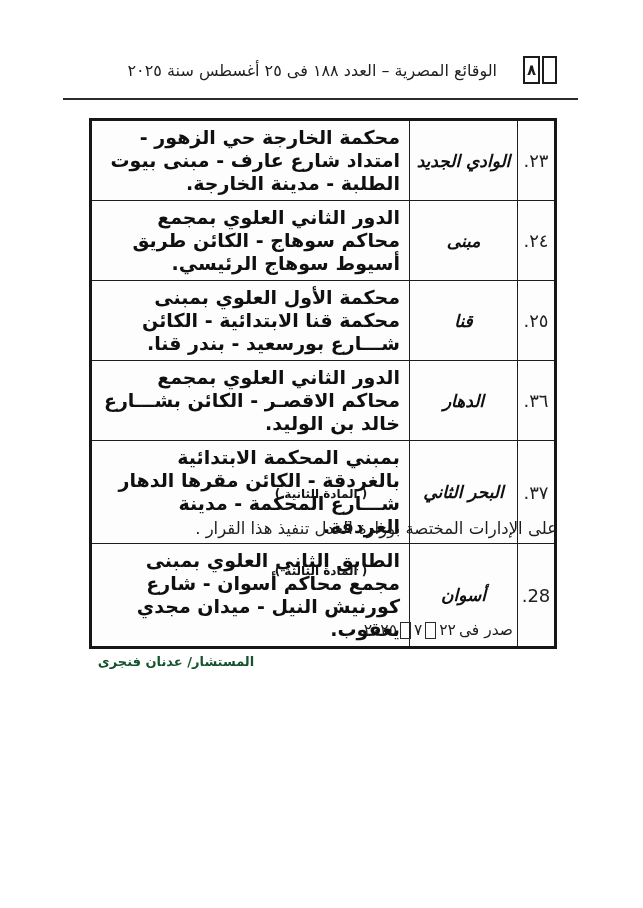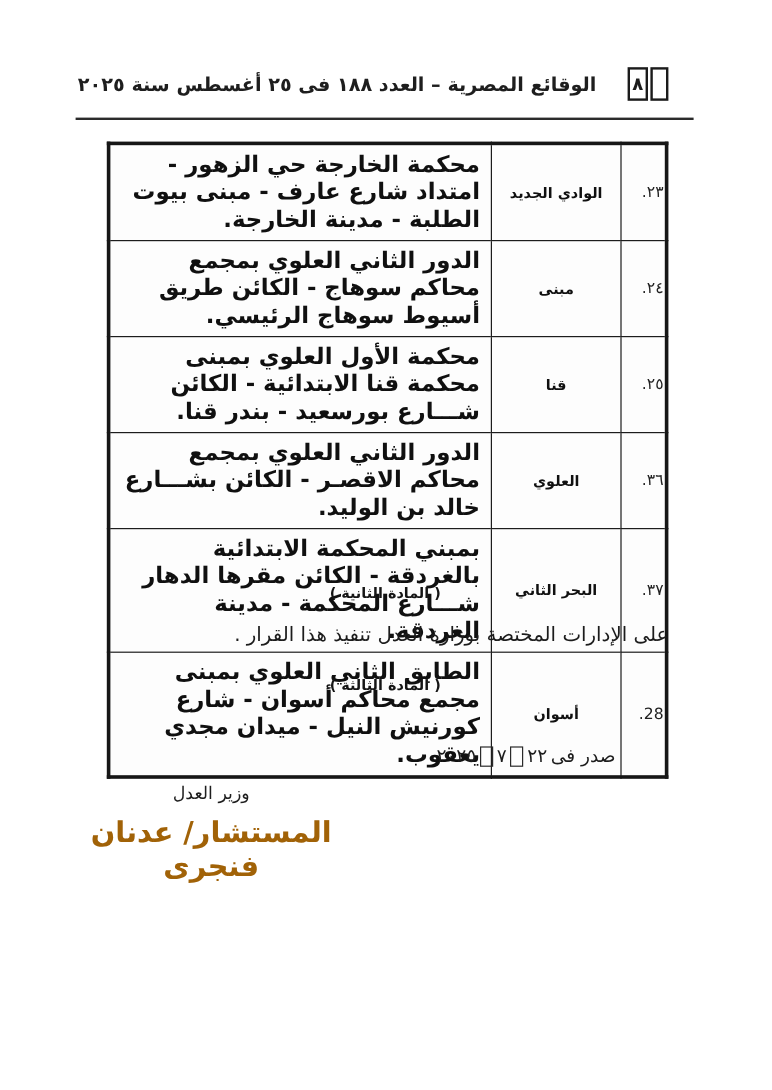--- a/index.html
+++ b/index.html
@@ -22,46 +22,46 @@
     display:flex;direction:rtl;align-items:center;gap:26px;
   }
   .page-marker{display:inline-flex;direction:ltr;align-items:flex-end;gap:2px;}
   .pm-box{
     width:13px;height:24px;border:2px solid #1b1b1b;
     display:flex;align-items:center;justify-content:center;
     font-size:15px;font-weight:bold;color:#1b1b1b;line-height:1;
   }
   .pm-box.empty{width:11px;}
   .header-title{
-    font-size:16px;font-weight:bold;color:#1e1e1e;
+    font-size:16px;font-weight:normal;color:#1e1e1e;
     letter-spacing:0px;white-space:nowrap;
   }
   .rule{
     position:absolute;top:98px;left:63px;width:515px;
     border-top:2px solid #2b2b2b;
   }
   
   .courts-table{
     position:absolute;top:118px;right:86px;width:468px;
     border-collapse:collapse;table-layout:fixed;
     border:3px solid #161616;
     background:#fdfdfd;
   }
   .courts-table td{
     border:1.6px solid #1d1d1d;
     vertical-align:middle;
     color:#101010;
   }
   td.c-num{
-    width:34px;
-    font-size:13px;color:#222;padding:2px 1px;
+    width:34px;text-align:center;
+    font-size:18px;color:#222;padding:2px 1px;
   }
   td.c-gov{
     width:99px;text-align:center;
-    font-size:12px;font-weight:bold;padding:2px 4px;
+    font-size:17px;font-weight:bold;padding:2px 4px;font-style:italic;
   }
   td.c-desc{
     text-align:right;
     font-size:19px;font-weight:bold;
     line-height:23px;padding:5px 9px 5px 6px;
   }
   .courts-table tr{height:56px;}
   
   .art-heading{
     position:absolute;left:64px;width:514px;
@@ -84,21 +84,21 @@
   .tofu{
     display:inline-block;width:9px;height:15px;
     border:1.6px solid #2a2a2a;vertical-align:middle;
   }
   
   .signature{
     position:absolute;top:654px;left:62px;width:228px;
     text-align:center;
   }
   .sig-title{font-size:14.5px;color:#1e1e1e;}
-  .sig-name{margin-top:10px;font-size:24px;font-weight:bold;color:#a16207;}
+  .sig-name{font-size:13px;font-weight:bold;color:#14532d;}
 </style>
 </head>
 <body>
 
 <div class="page">
 
   <div class="header">
     <span class="page-marker">
       <span class="pm-box">٨</span>
       <span class="pm-box empty"></span>
@@ -119,21 +119,21 @@
         <td class="c-gov">مبنى</td>
         <td class="c-desc">الدور الثاني العلوي بمجمع محاكم سوهاج - الكائن طريق أسيوط سوهاج الرئيسي.</td>
       </tr>
       <tr>
         <td class="c-num">٢٥.</td>
         <td class="c-gov">قنا</td>
         <td class="c-desc">محكمة الأول العلوي بمبنى محكمة قنا الابتدائية - الكائن شـــارع بورسعيد - بندر قنا.</td>
       </tr>
       <tr>
         <td class="c-num">٣٦.</td>
-        <td class="c-gov">العلوي</td>
+        <td class="c-gov">الدهار</td>
         <td class="c-desc">الدور الثاني العلوي بمجمع محاكم الاقصـر - الكائن بشـــارع خالد بن الوليد.</td>
       </tr>
       <tr>
         <td class="c-num">٣٧.</td>
         <td class="c-gov">البحر الثاني</td>
         <td class="c-desc">بمبني المحكمة الابتدائية بالغردقة - الكائن مقرها الدهار شـــارع المحكمة - مدينة الغردقة.</td>
       </tr>
       <tr>
         <td class="c-num">28.</td>
         <td class="c-gov">أسوان</td>
@@ -150,17 +150,16 @@
   <div class="issued">
     <span>صدر فى</span>
     <span>٢٢</span>
     <span class="tofu"></span>
     <span>٧</span>
     <span class="tofu"></span>
     <span>٢٠٢٥</span>
   </div>
 
   <div class="signature">
-    <div class="sig-title">وزير العدل</div>
     <div class="sig-name">المستشار/ عدنان فنجرى</div>
   </div>
 
 </div>
 
 </body></html>

